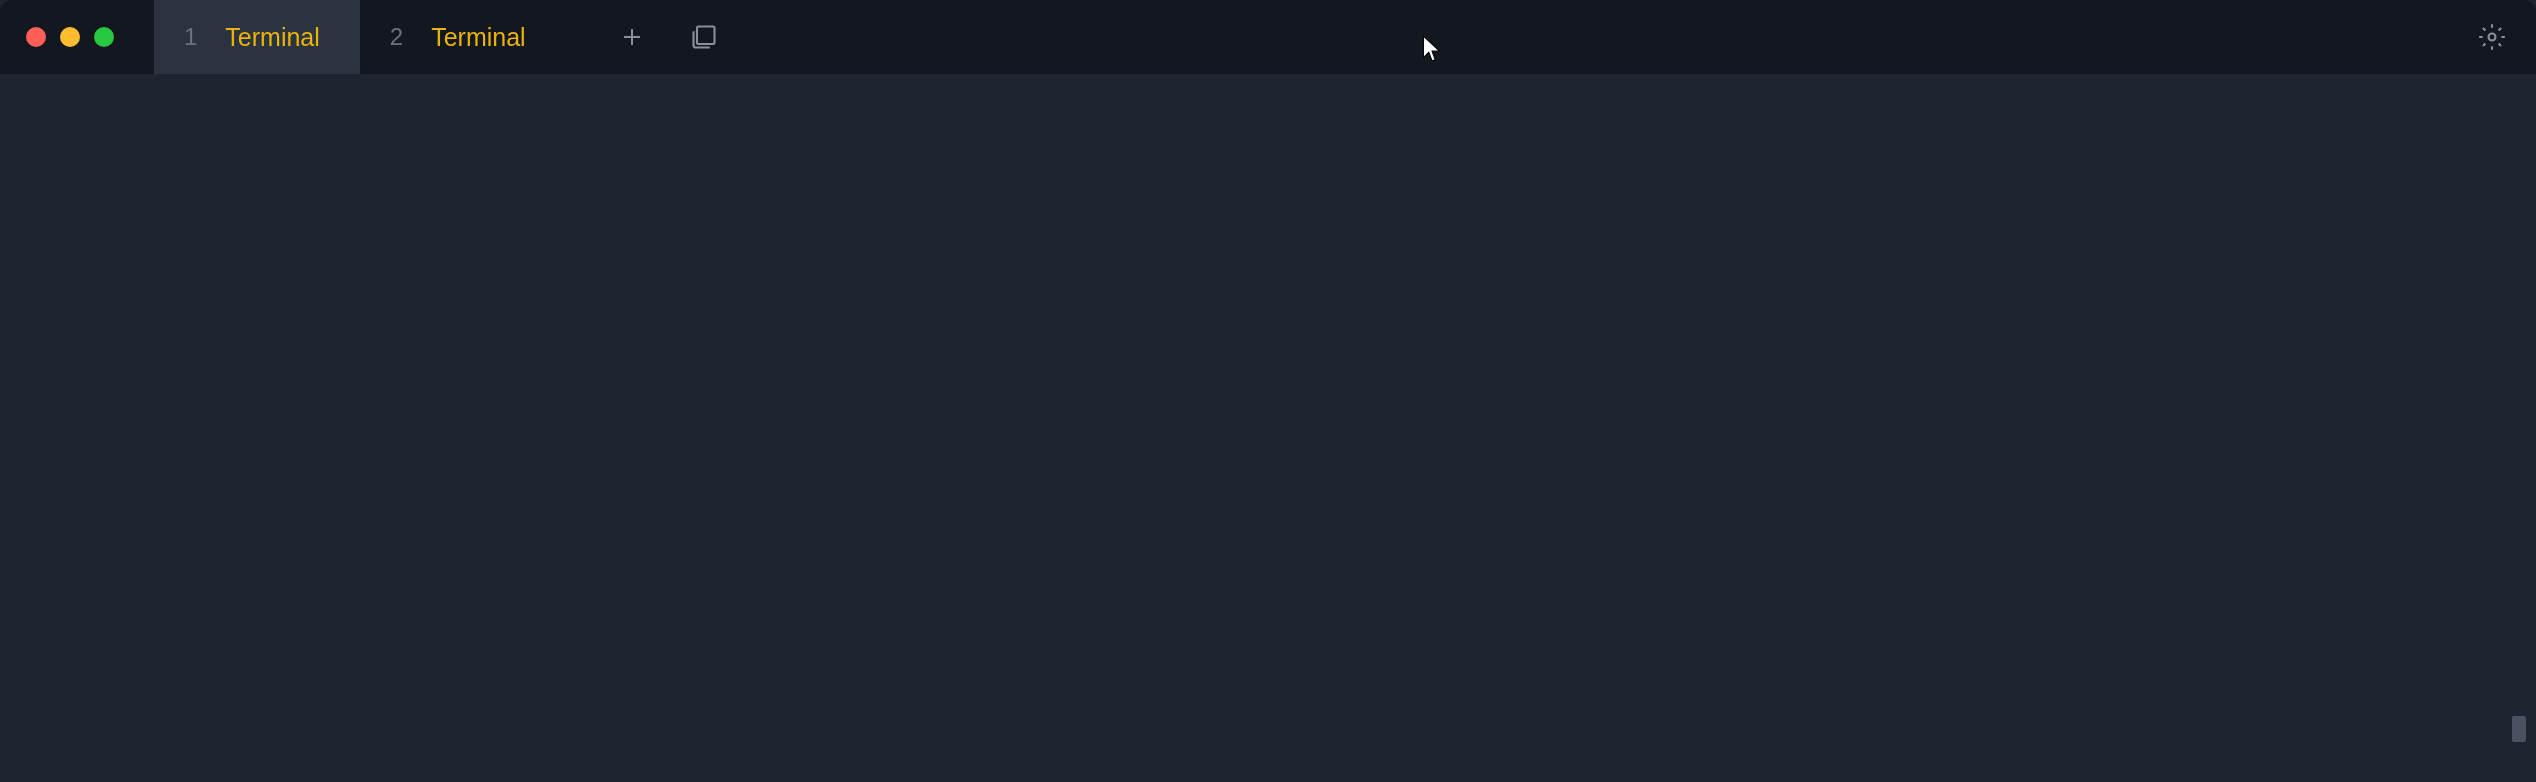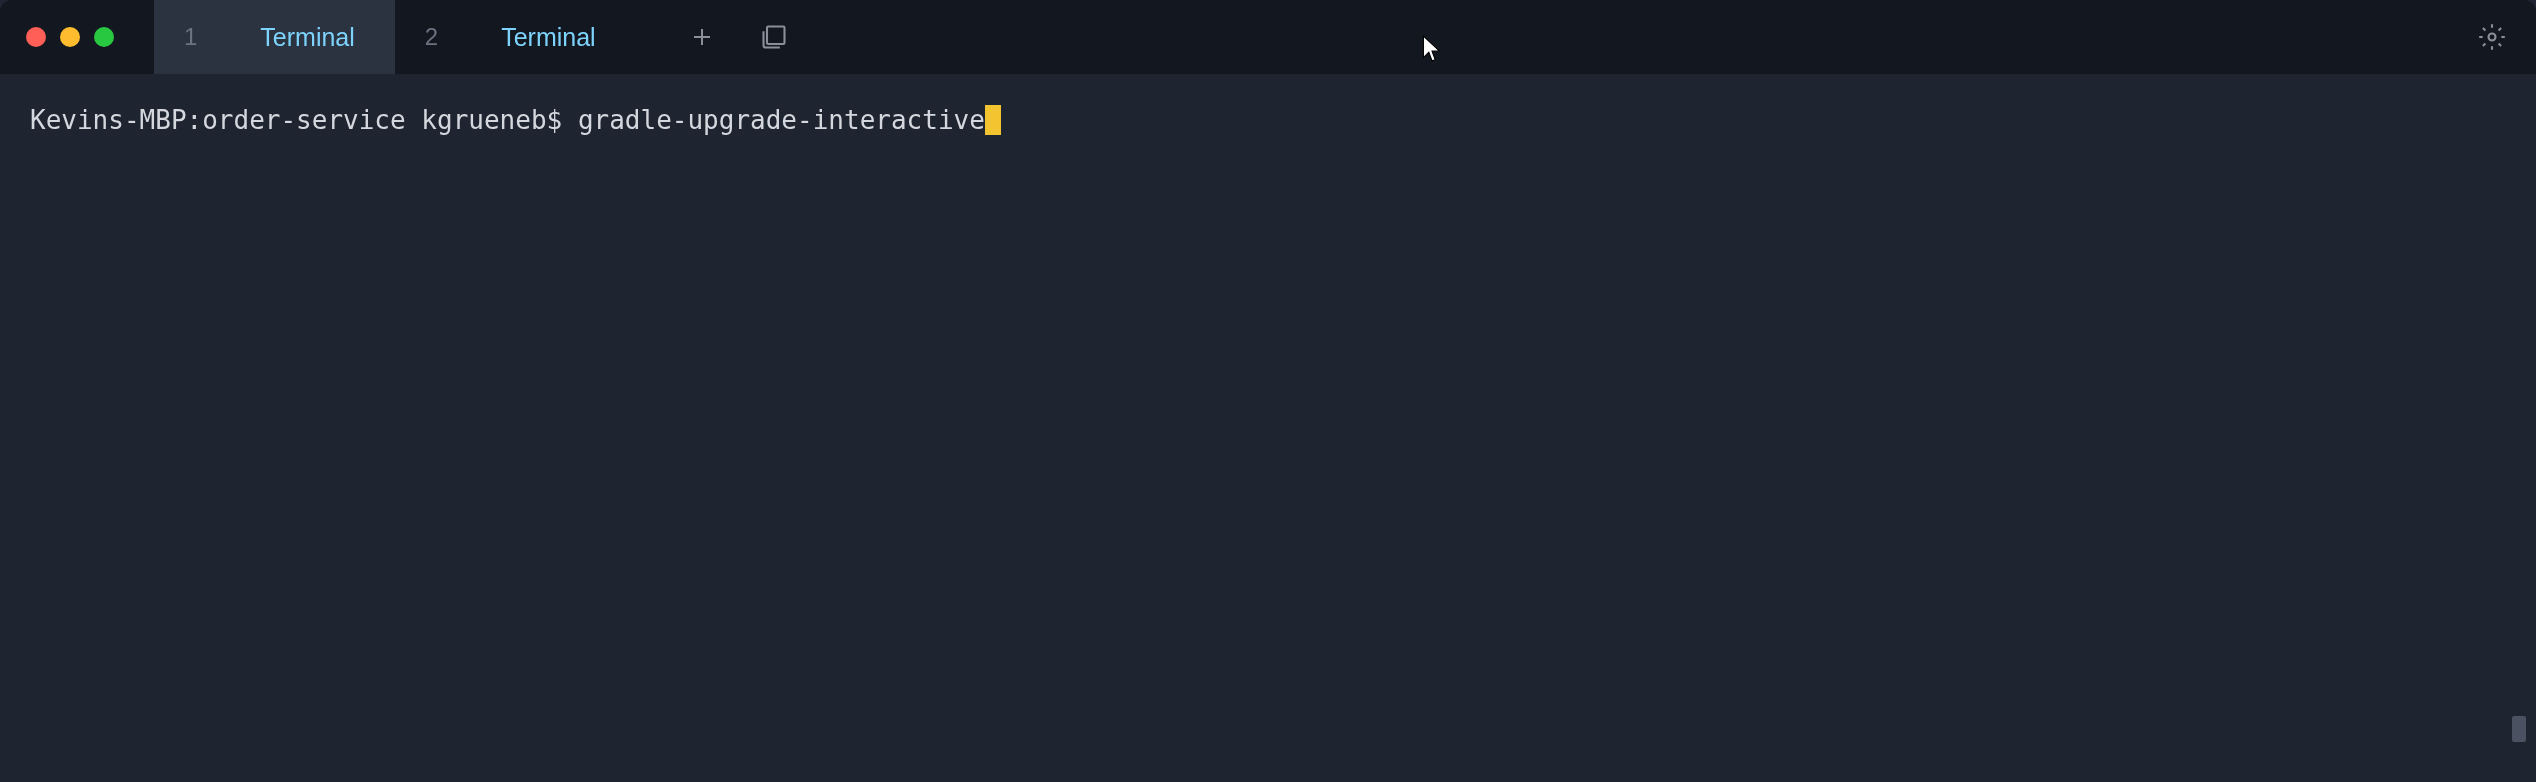--- a/index.html
+++ b/index.html
@@ -69,24 +69,23 @@
       background: #2b3240;
     }
     
     .tab-number {
       color: #6b7280;
       font-size: 24px;
       font-weight: 500;
     }
     
     .tab-label {
-      color: #7dd3fc;
+      color: #eab308;
       font-size: 25px;
       font-weight: 400;
-      margin-left: 35px;
     }
     
     .tab-actions {
       display: flex;
       align-items: center;
       gap: 40px;
       margin-left: 50px;
     }
     
     .icon-button {
@@ -188,21 +187,18 @@
 
   <div class="icon-button settings-button">
     <svg width="28" height="28" viewBox="0 0 24 24" fill="none" stroke="currentColor" stroke-width="1.8">
       <circle cx="12" cy="12" r="3"></circle>
       <path d="M12 1v3m0 16v3M4.22 4.22l2.12 2.12m11.32 11.32l2.12 2.12M1 12h3m16 0h3M4.22 19.78l2.12-2.12m11.32-11.32l2.12-2.12"></path>
     </svg>
   </div>
 </div>
 
 <div class="terminal-content">
-  <div class="prompt-line">
-    <span>Kevins-MBP:order-service kgrueneb$ </span><span>gradle-upgrade-interactive</span><span class="cursor"></span>
-  </div>
   <div class="scrollbar-thumb"></div>
 </div>
 
 <svg class="mouse-cursor" viewBox="0 0 20 28" fill="none">
   <path d="M2 2 L2 22 L7 17 L10 25 L13 24 L10 16 L17 16 Z" fill="white" stroke="black" stroke-width="1"></path>
 </svg>
 
 </body></html>

